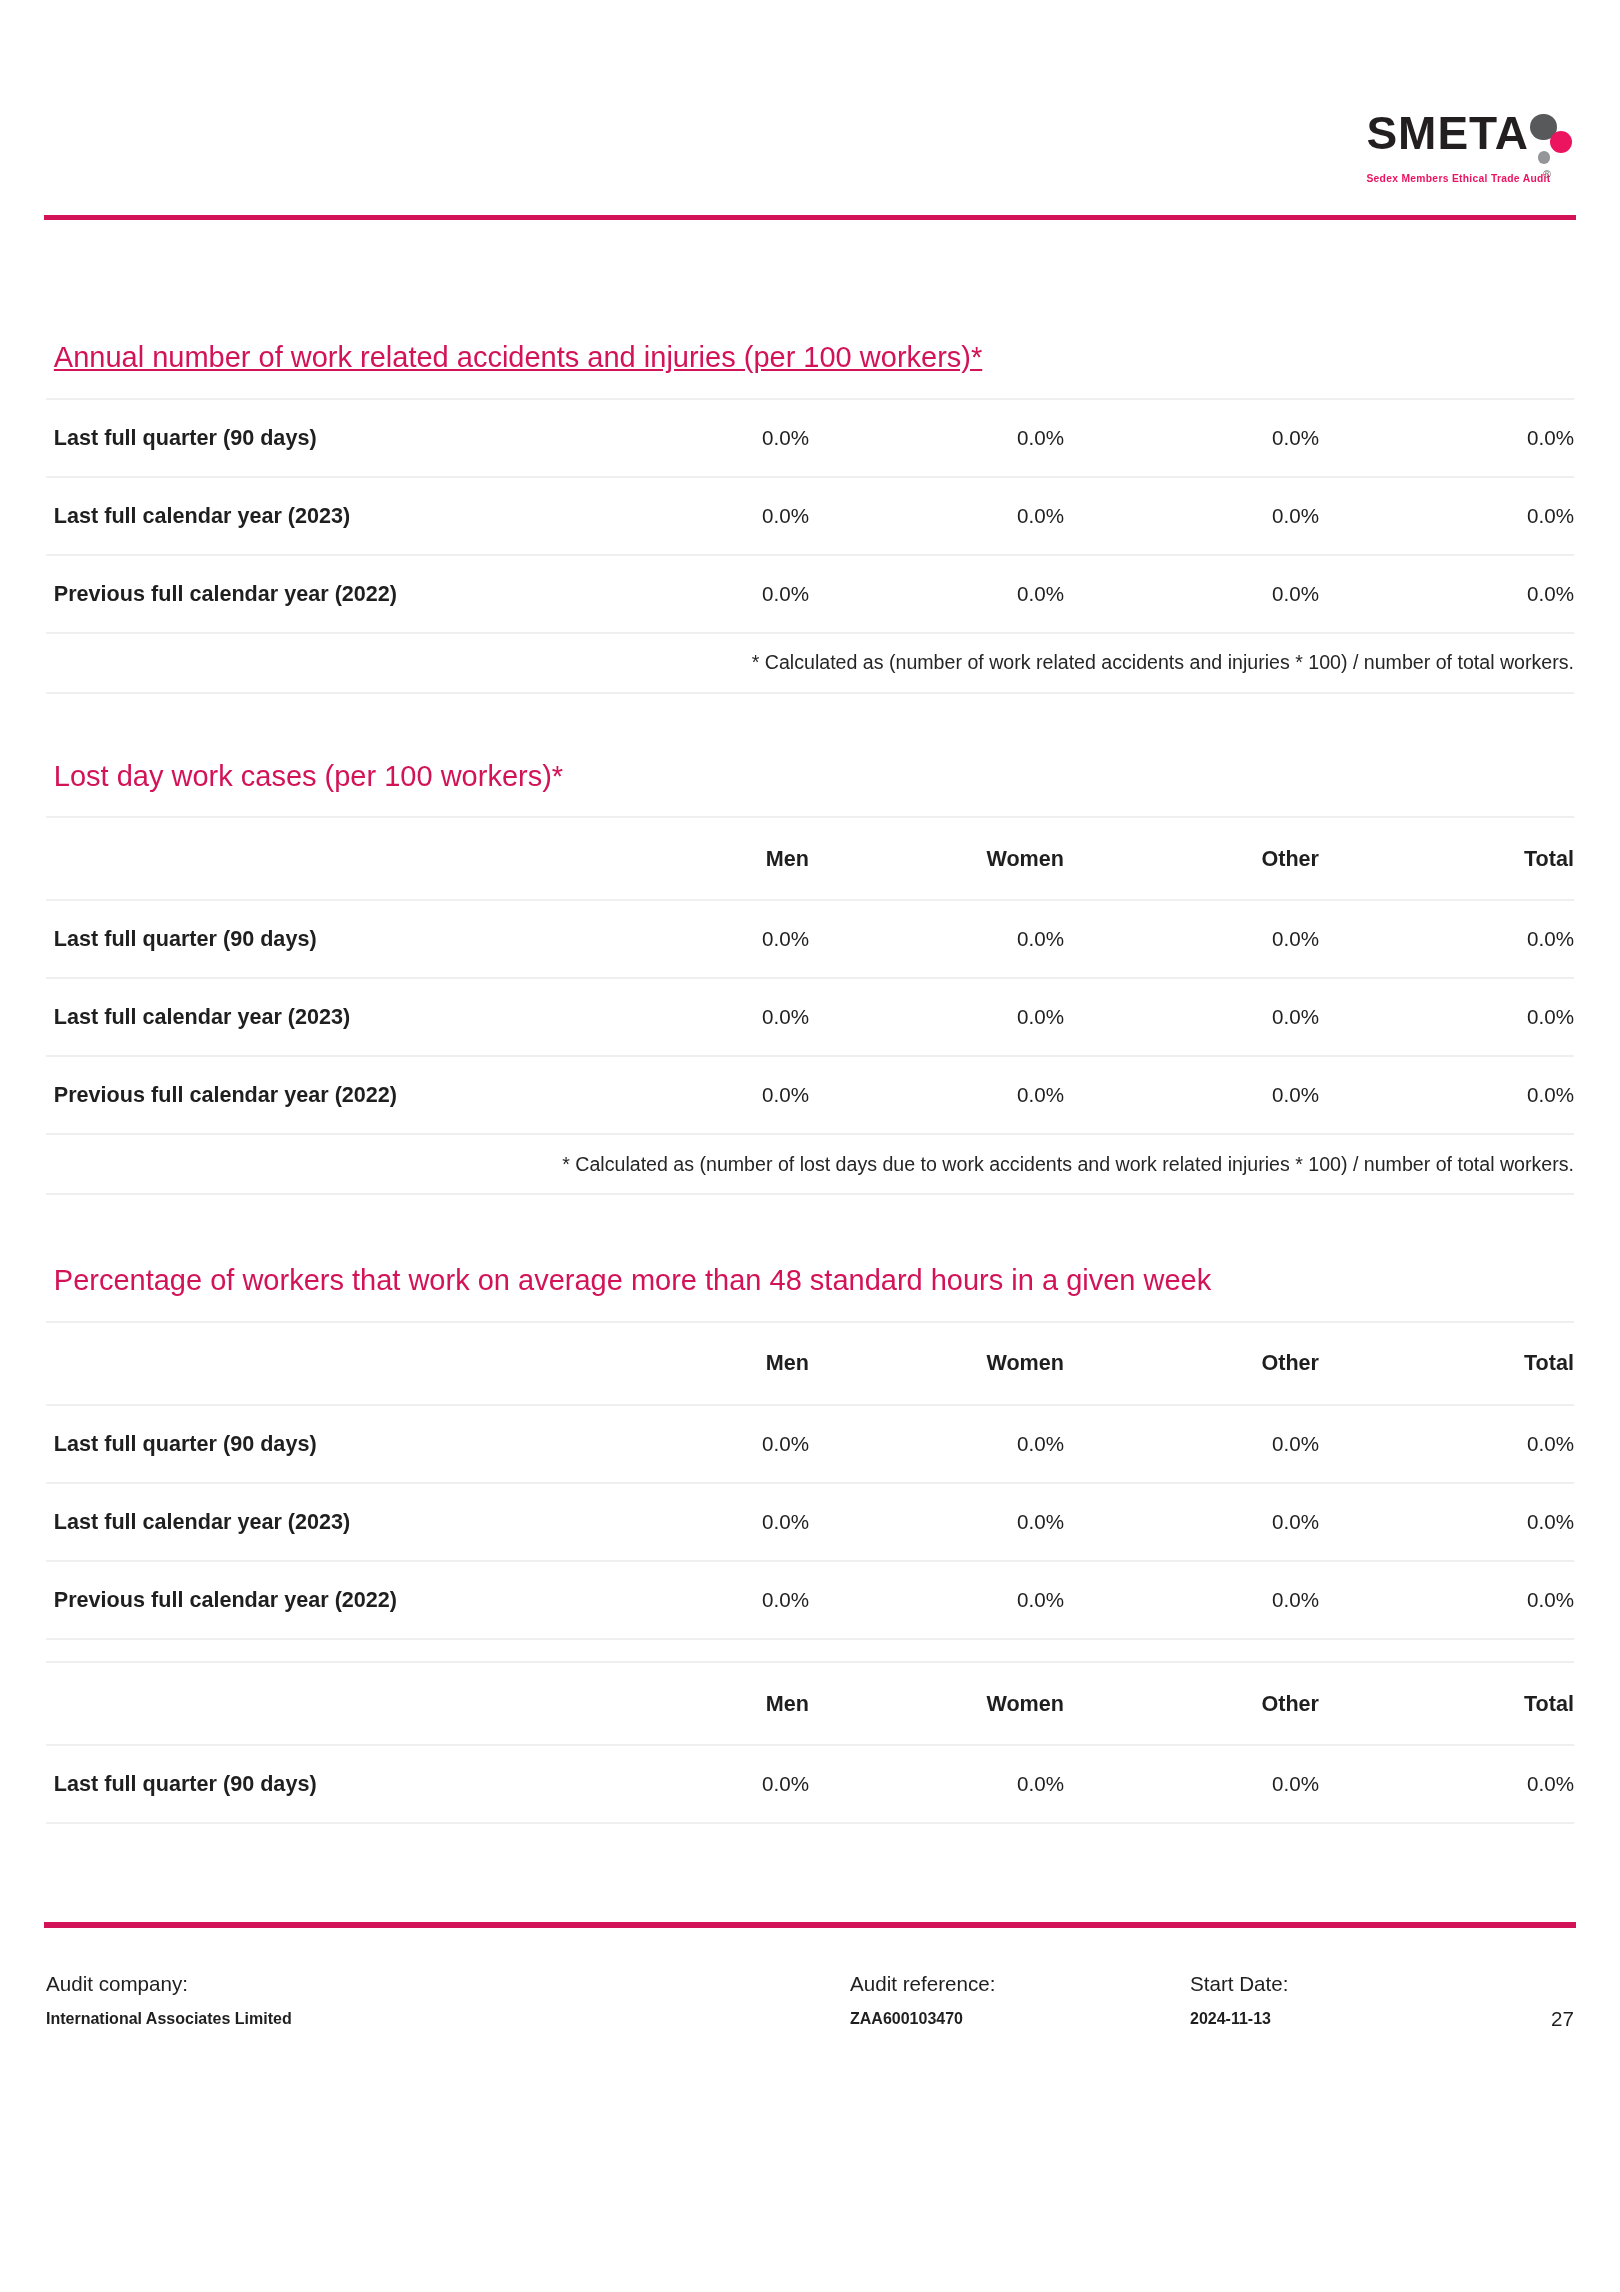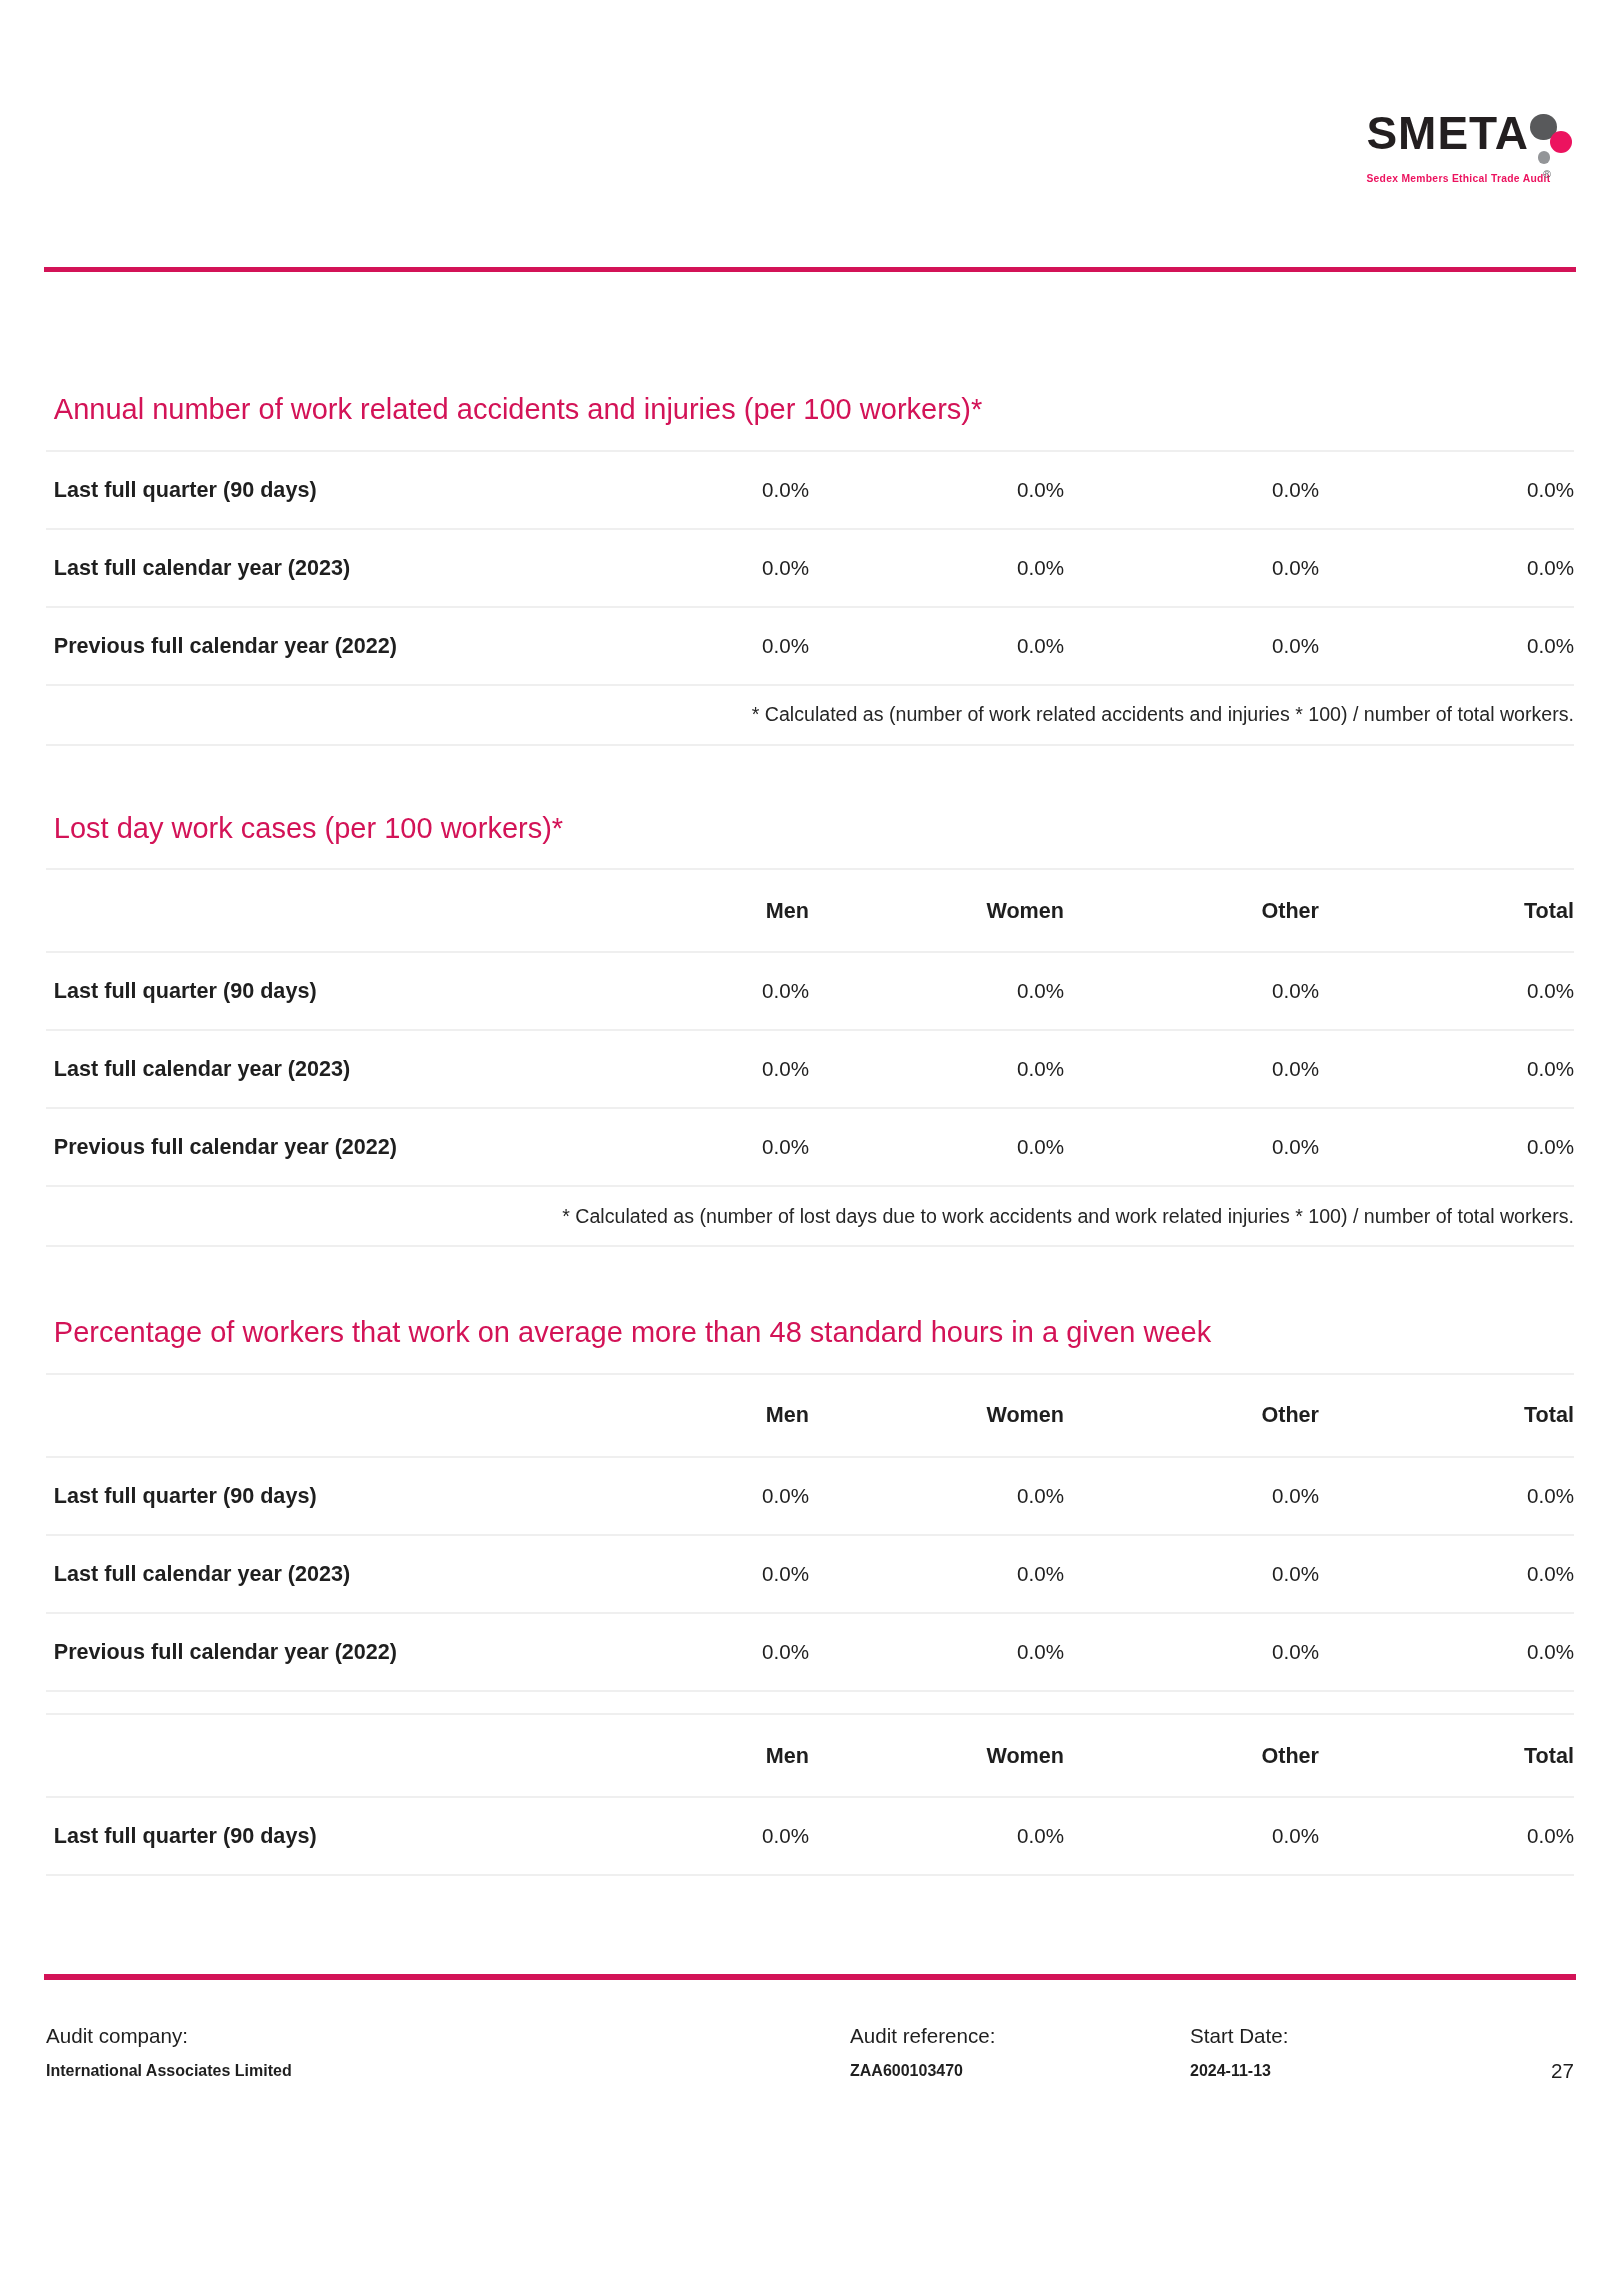--- a/index.html
+++ b/index.html
@@ -14,21 +14,21 @@
   html,body{background:#f4f4f4;}
   body{font-family:"Liberation Sans","DejaVu Sans",sans-serif;color:var(--ink);}
   .page{
     position:relative;
     width:1620px;height:2293px;
     background:#ffffff;
     margin:0 auto;
     overflow:hidden;
   }
   
-  .header{position:relative;height:272px;}
+  .header{position:relative;height:220px;}
   .top-rule{position:absolute;left:44px;right:44px;bottom:0;height:4.9px;background:var(--accent);}
   .logo{position:absolute;top:108px;right:40px;text-align:left;line-height:1;}
   .logo-top{display:flex;align-items:flex-start;}
   .brand{
     font-size:46px;font-weight:bold;letter-spacing:1px;color:#231f20;
     line-height:1.1;
   }
   .dots{position:relative;display:inline-block;width:51px;height:63px;}
   .dot{position:absolute;border-radius:50%;display:block;}
   .dot-lg{width:26.5px;height:26.5px;left:1px;top:5.9px;background:var(--dot-dark);}
@@ -38,21 +38,21 @@
   .tagline{
     margin-top:2.9px;font-size:10.3px;font-weight:bold;color:var(--brand-pink);
     letter-spacing:0.3px;white-space:nowrap;
   }
   
   .content{padding:0 46px;}
   .sec-title{
     font-size:29px;font-weight:400;color:var(--accent);
     line-height:37px;margin-left:7.8px;
   }
-  .mt-s1{margin-top:119px;}
+  .mt-s1{margin-top:119px;text-decoration:underline;}
   .mt-s2{margin-top:64px;}
   .mt-s3{margin-top:67px;}
   .mt-s4{margin-top:72px;}
   .table{margin-top:21.6px;border-top:2.9px solid var(--line);}
   .row{
     display:grid;
     grid-template-columns:1fr 255px 255px 255px 255px;
     align-items:center;
     height:78px;
     border-bottom:2.9px solid var(--line);

